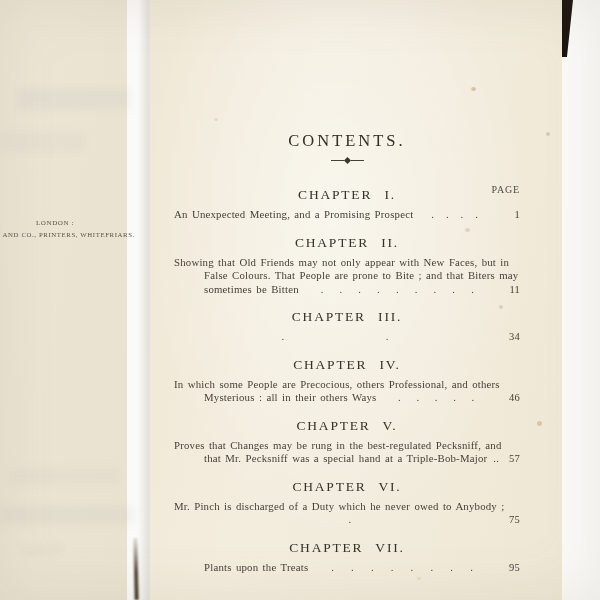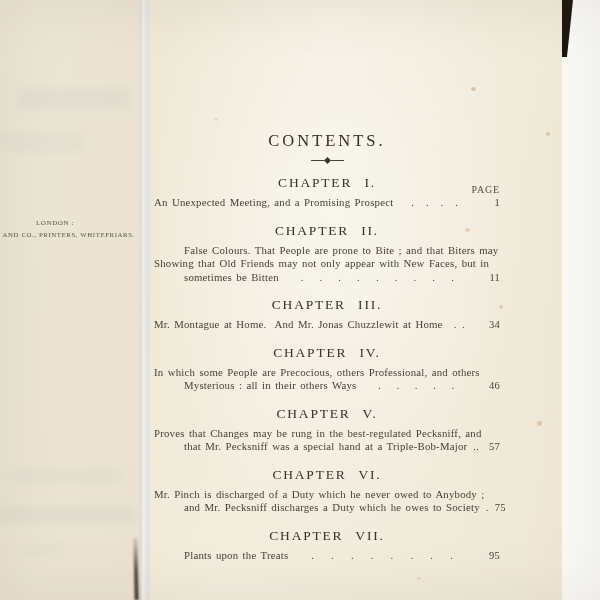--- a/index.html
+++ b/index.html
@@ -11,21 +11,21 @@
   }
   html,body{margin:0;padding:0;background:#fff;}
   .photo{
     position:relative;width:600px;height:600px;overflow:hidden;
     background:var(--background);
     font-family:"Liberation Serif","DejaVu Serif",serif;
     color:var(--ink);
   }
   
   .left-page{
-    position:absolute;left:0;top:0;width:142px;height:600px;
+    position:absolute;left:0;top:0;width:127px;height:600px;
     background:linear-gradient(100deg,#ece6d6 0%,#ebe4d3 40%,#e9e2d0 100%);
   }
   .smudge{position:absolute;filter:blur(4px);border-radius:4px;background:#7e8699;}
   .imprint{
     position:absolute;left:0;top:217px;width:132px;
     font-size:7px;letter-spacing:.6px;color:#59534a;line-height:12px;
     white-space:nowrap;
   }
   .imprint .l1{text-align:center;width:110px;}
   .imprint .l2{margin-left:-6px;font-size:6.8px;}
@@ -45,42 +45,42 @@
     background:linear-gradient(180deg,rgba(85,72,56,.15),#5a4c3b 55%,#403527);
     filter:blur(1px);transform:rotate(-1.2deg);
   }
   
   .right-page{
     position:absolute;left:150px;top:0;width:412px;height:600px;
     background:
       radial-gradient(ellipse at 45% 35%, rgba(255,255,252,.5) 0%, rgba(255,255,252,0) 60%),
       linear-gradient(100deg,#efe8d6 0%,#f3edde 35%,var(--paper) 70%,#eee7d4 100%);
   }
-  .text-col{position:absolute;left:4px;top:0;width:346px;height:600px;}
+  .text-col{position:absolute;left:24px;top:0;width:346px;height:600px;}
   .contents-title{
     position:absolute;left:0;top:131px;width:100%;text-align:center;
     font-size:16.5px;letter-spacing:3px;color:#332d27;font-weight:400;
   }
   .ornament{
     position:absolute;left:0;top:156px;width:100%;height:8px;
     display:flex;align-items:center;justify-content:center;
   }
   .orn-line{width:13px;height:1px;background:#46403a;}
   .orn-diamond{width:5px;height:5px;background:#3c362f;transform:rotate(45deg);margin:0 1px;}
   .page-label{
     position:absolute;right:0;top:184px;font-size:10px;letter-spacing:.8px;
     color:#514b42;
   }
   .chapters{position:absolute;left:0;top:174px;width:100%;}
   .chapter-heading{
     text-align:center;font-size:13.5px;line-height:17px;
     letter-spacing:1.8px;word-spacing:7px;color:#36302a;
     margin:12px 0 5px 0;
   }
-  .chapter-block:first-child .chapter-heading{margin-top:0;}
+  .chapter-block:first-child .chapter-heading{margin-top:12px;}
   .entry-line{
     font-size:10.8px;line-height:13.5px;color:#453e36;
     letter-spacing:.2px;word-spacing:1.4px;white-space:nowrap;
   }
   .entry-line.cont{padding-left:30px;}
   .entry-last{display:flex;align-items:baseline;}
   .entry-last .etext{white-space:pre;}
   .leader{flex:1;display:flex;justify-content:space-evenly;align-items:baseline;padding:0 6px;}
   .leader i{font-style:normal;font-size:10.8px;color:#453e36;}
   .pagenum{width:24px;text-align:right;font-size:10.5px;color:#453e36;}
@@ -140,42 +140,41 @@
                 <i>.</i>
                 <i>.</i>
                 <i>.</i>
                 <i>.</i>
               </span>
               <span class="pagenum">1</span>
             </div>
           </div>
           <div class="chapter-block">
             <div class="chapter-heading">CHAPTER II.</div>
+            <div class="entry-line">Showing that Old Friends may not only appear with New Faces, but in</div>
             <div class="entry-line cont">False Colours.  That People are prone to Bite ; and that Biters may</div>
-            <div class="entry-line">Showing that Old Friends may not only appear with New Faces, but in</div>
             <div class="entry-line cont entry-last">
               <span class="etext">sometimes be Bitten</span>
               <span class="leader">
                 <i>.</i>
                 <i>.</i>
                 <i>.</i>
                 <i>.</i>
                 <i>.</i>
                 <i>.</i>
                 <i>.</i>
                 <i>.</i>
                 <i>.</i>
               </span>
               <span class="pagenum">11</span>
             </div>
           </div>
           <div class="chapter-block">
             <div class="chapter-heading">CHAPTER III.</div>
             <div class="entry-line entry-last">
-              <span class="etext">Mr. Montague at Home.  And Mr. Jonas Chuzzlewit at Home</span>
               <span class="leader">
                 <i>.</i>
                 <i>.</i>
               </span>
               <span class="pagenum">34</span>
             </div>
           </div>
           <div class="chapter-block">
             <div class="chapter-heading">CHAPTER IV.</div>
             <div class="entry-line">In which some People are Precocious, others Professional, and others</div>
@@ -200,21 +199,20 @@
                 <i>.</i>
                 <i>.</i>
               </span>
               <span class="pagenum">57</span>
             </div>
           </div>
           <div class="chapter-block">
             <div class="chapter-heading">CHAPTER VI.</div>
             <div class="entry-line">Mr. Pinch is discharged of a Duty which he never owed to Anybody ;</div>
             <div class="entry-line cont entry-last">
-              <span class="etext">and Mr. Pecksniff discharges a Duty which he owes to Society</span>
               <span class="leader">
                 <i>.</i>
               </span>
               <span class="pagenum">75</span>
             </div>
           </div>
           <div class="chapter-block">
             <div class="chapter-heading">CHAPTER VII.</div>
             <div class="entry-line cont entry-last">
               <span class="etext">Plants upon the Treats</span>

